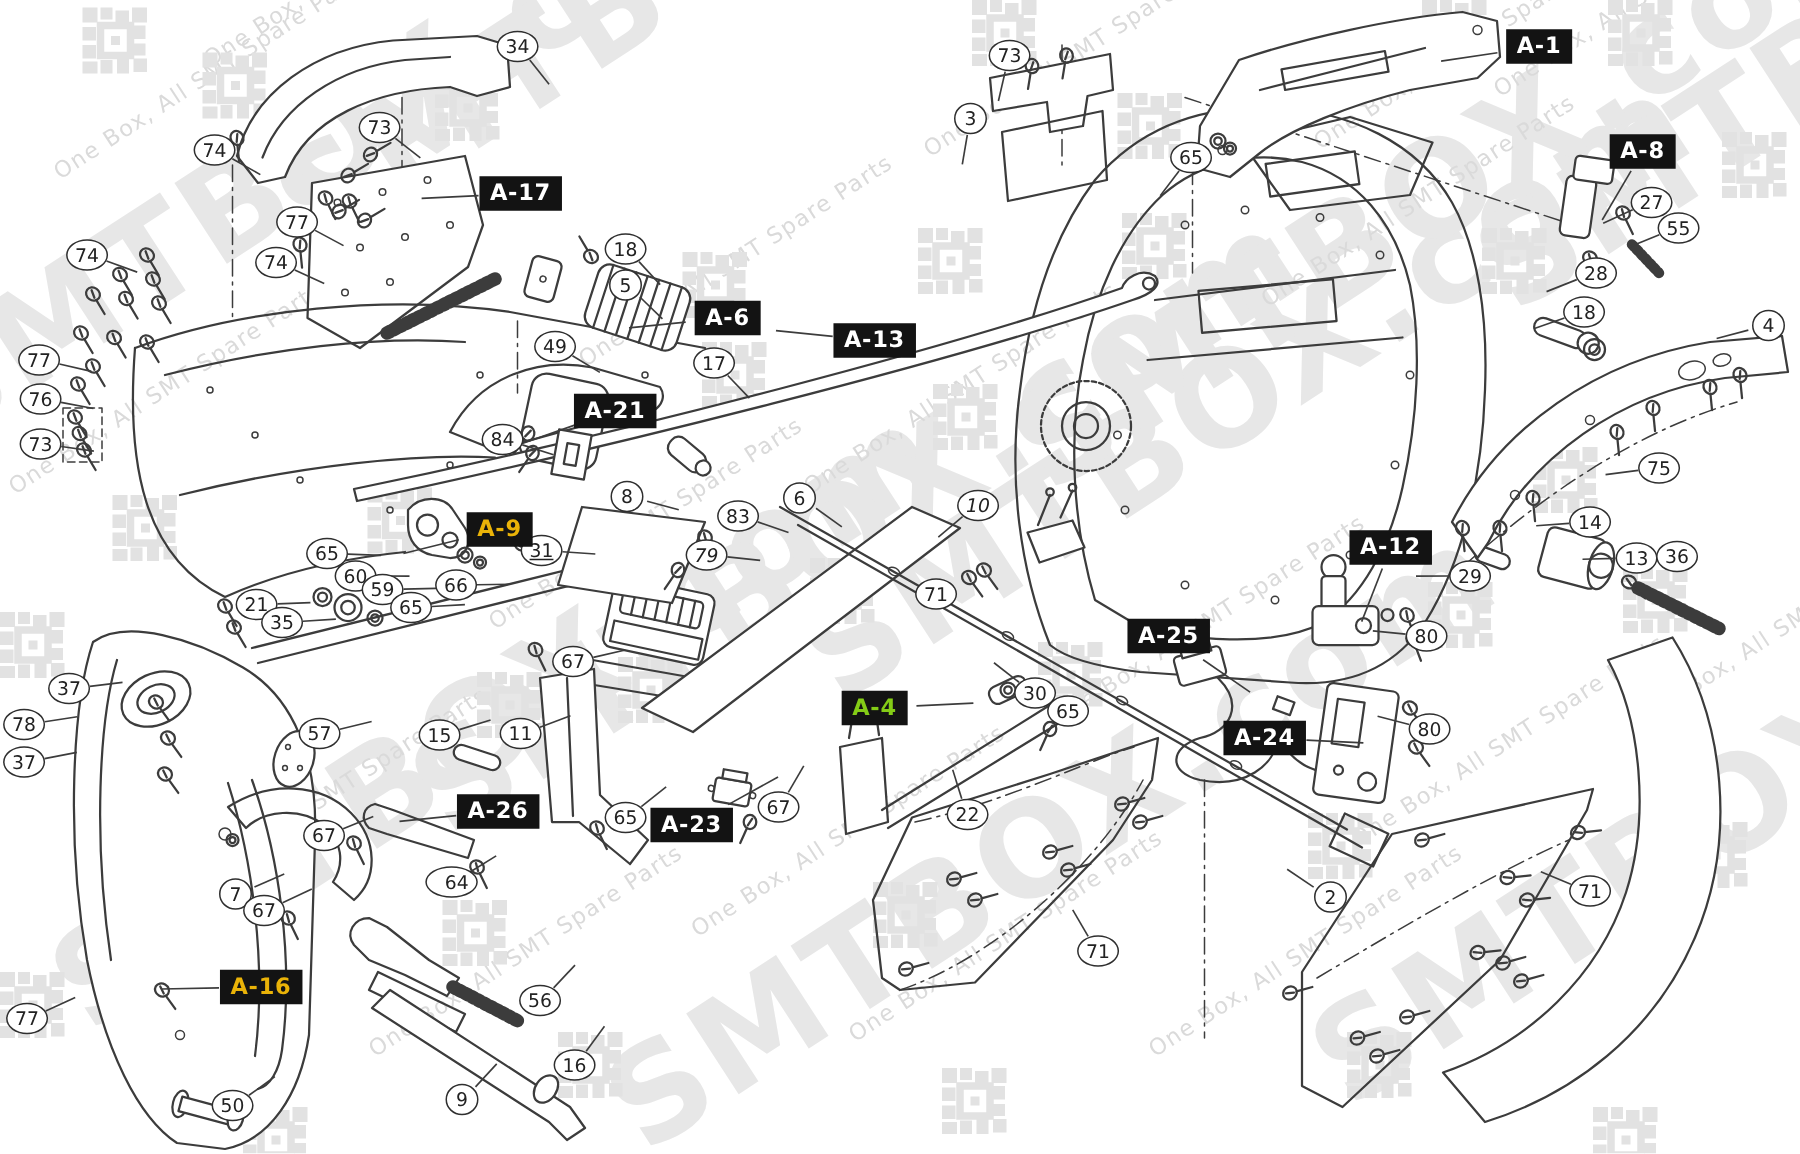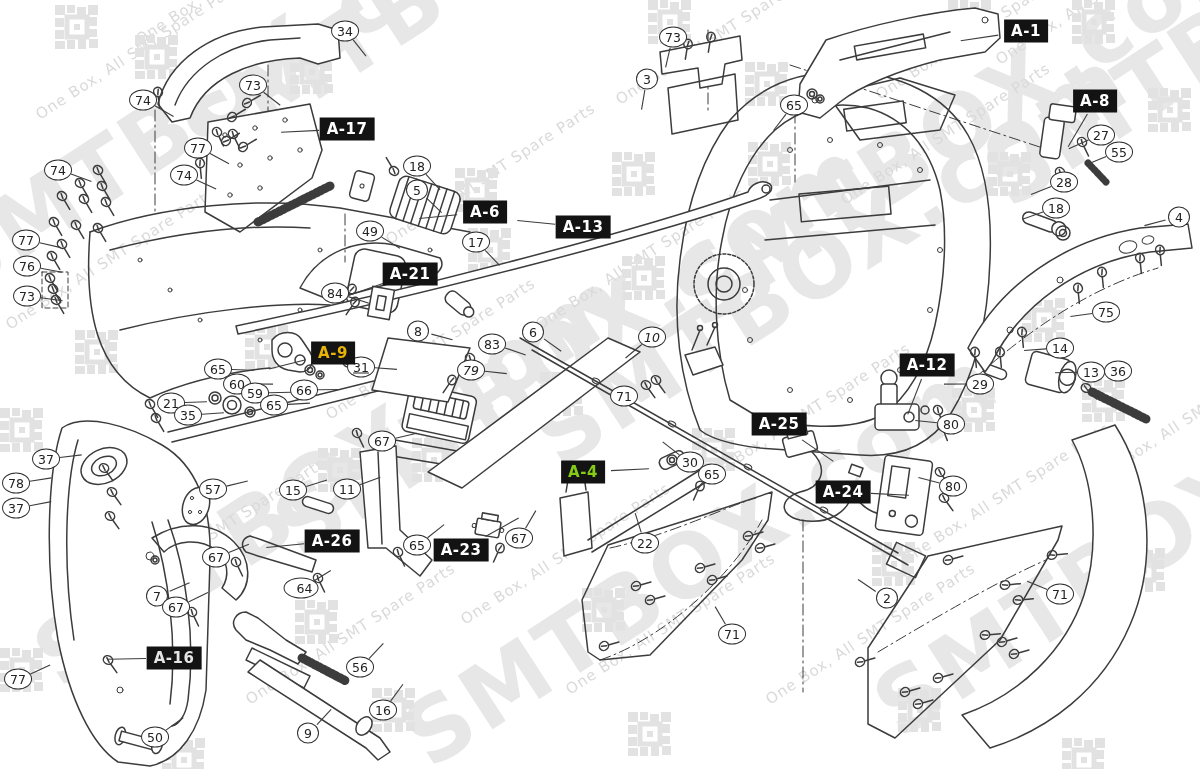--- a/index.html
+++ b/index.html
@@ -669,15 +669,15 @@
       <div class="alabel" style="left: 485px; top: 212px; background: rgb(19, 19, 19); color: rgb(255, 255, 255);">A-6</div>
       <div class="alabel" style="left: 583px; top: 227px; background: rgb(19, 19, 19); color: rgb(255, 255, 255);">A-13</div>
       <div class="alabel" style="left: 410px; top: 274px; background: rgb(19, 19, 19); color: rgb(255, 255, 255);">A-21</div>
       <div class="alabel" style="left: 333px; top: 353px; background: rgb(19, 19, 19); color: #eab308;">A-9</div>
       <div class="alabel" style="left: 927px; top: 365px; background: rgb(19, 19, 19); color: rgb(255, 255, 255);">A-12</div>
       <div class="alabel" style="left: 779px; top: 424px; background: rgb(19, 19, 19); color: rgb(255, 255, 255);">A-25</div>
       <div class="alabel" style="left: 843px; top: 492px; background: rgb(19, 19, 19); color: rgb(255, 255, 255);">A-24</div>
       <div class="alabel" style="left: 583px; top: 472px; background: rgb(19, 19, 19); color: #84cc16;">A-4</div>
       <div class="alabel" style="left: 332px; top: 541px; background: rgb(19, 19, 19); color: rgb(255, 255, 255);">A-26</div>
       <div class="alabel" style="left: 461px; top: 550px; background: rgb(19, 19, 19); color: rgb(255, 255, 255);">A-23</div>
-      <div class="alabel" style="left: 174px; top: 658px; background: rgb(19, 19, 19); color: #e5e5e5;">A-16</div>
+      <div class="alabel" style="left: 174px; top: 658px; background: rgb(19, 19, 19); color: #eab308;">A-16</div>
     </div>
 </div>
 
 </body></html>

